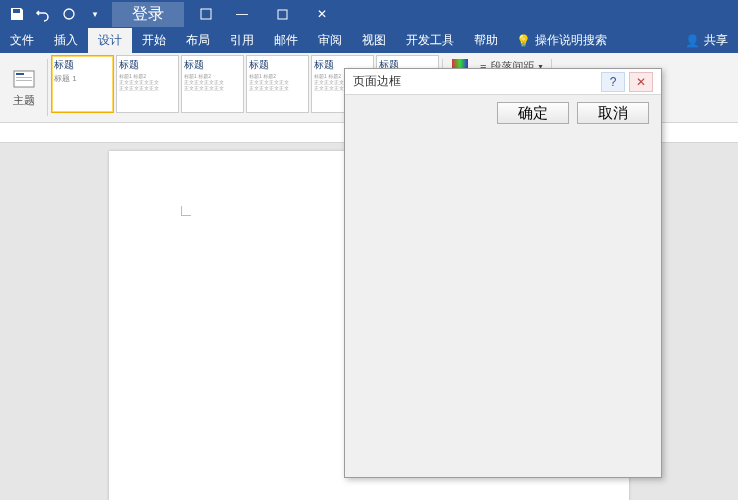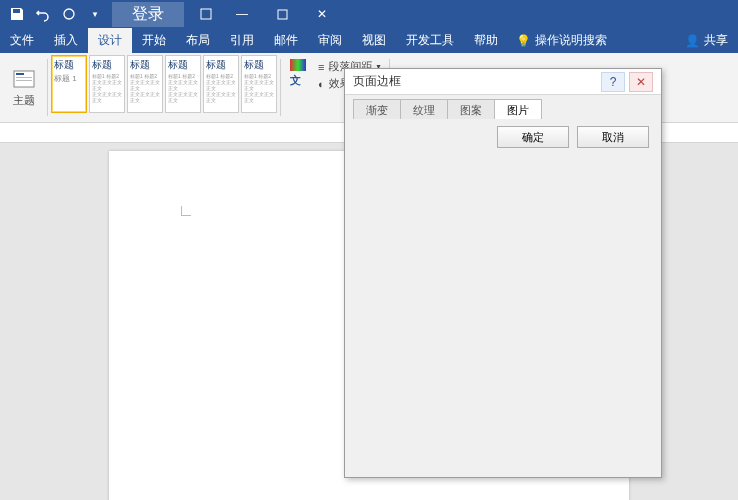--- a/index.html
+++ b/index.html
@@ -21,21 +21,21 @@
 .tabs .tab.active { background: #f3f3f3; color: #2b579a; }
 .tabs .tellme { display: flex; align-items: center; padding: 0 8px; gap: 4px; opacity: 0.95; }
 .tabs .spacer { flex: 1; }
 .tabs .share { padding: 0 10px; display: flex; align-items: center; gap: 4px; }
 
 
 .ribbon { height: 70px; background: #f3f3f3; border-bottom: 1px solid #d4d4d4; display: flex; padding: 2px 4px; overflow: hidden; }
 .ribbon .bigbtn { width: 40px; display: flex; flex-direction: column; align-items: center; justify-content: center; font-size: 11px; color: #444; gap: 2px; text-align: right; }
 .ribbon .sep { width: 1px; background: #d0d0d0; margin: 4px 3px; }
 .ribbon .gallery { display: flex; gap: 2px; }
-.ribbon .galitem { width: 36px; height: 58px; background: #fff; border: 1px solid #ccc; display: flex; flex-direction: column; font-size: 9px; color: #555; padding: 2px; overflow: hidden; }
+.ribbon .galitem { width: 63px; height: 58px; background: #fff; border: 1px solid #ccc; display: flex; flex-direction: column; font-size: 9px; color: #555; padding: 2px; overflow: hidden; }
 .ribbon .galitem.first { border: 1px solid #f0b000; box-shadow: inset 0 0 0 1px #ffd860; }
 .ribbon .galitem .gtitle { font-size: 10px; color: #1a3e6e; margin-bottom: 1px; }
 .ribbon .galitem .glines { font-size: 5px; line-height: 6px; color: #999; overflow: hidden; }
 .ribbon .rgroup { display: flex; flex-direction: column; gap: 2px; font-size: 11px; color: #444; padding: 4px 6px; }
 .ribbon .rgroup .ritem { display: flex; align-items: center; gap: 4px; }
 
 
 .fmtline { height: 20px; background: #fff; border-bottom: 1px solid #d4d4d4; display: flex; align-items: center; justify-content: center; font-size: 11px; color: #666; }
 
 
@@ -61,21 +61,21 @@
 .dcontent .pathbox { width: 210px; height: 18px; border: 1px solid #888; margin-bottom: 8px; }
 .dcontent .selectbtn { position: absolute; left: 160px; top: 198px; width: 78px; height: 20px; border: 1px solid #7aa7d8; background: linear-gradient(#f4f9ff,#dbeafd); font-size: 11px; display: flex; align-items: center; justify-content: center; }
 .dcontent .cursor { position: absolute; left: 198px; top: 213px; font-size: 14px; color: #000; pointer-events: none; }
 .dcontent .chk { display: flex; align-items: center; gap: 5px; margin-top: 32px; color: #888; }
 .dcontent .chk input { width: 12px; height: 12px; }
 .dcontent .samplelbl { position: absolute; right: 14px; top: 238px; }
 .dcontent .samplebox { position: absolute; right: 14px; top: 255px; width: 50px; height: 44px; border: 1px solid #888; }
 .dcontent .chk2 { position: absolute; left: 10px; top: 302px; display: flex; align-items: center; gap: 5px; color: #888; }
 
 .dbuttons { height: 36px; display: flex; justify-content: flex-end; align-items: center; gap: 8px; padding: 0 12px; }
-.dbuttons .btn { width: 72px; height: 22px; border: 1px solid #adadad; background: linear-gradient(#fdfdfd,#e8e8e8); font-size: 11px; display: flex; align-items: center; justify-content: center; }
+.dbuttons .btn { width: 72px; height: 22px; border: 1px solid #adadad; background: linear-gradient(#fdfdfd,#e8e8e8); font-size: 15px; display: flex; align-items: center; justify-content: center; }
 
 .iconsvg { width: 16px; height: 16px; }
 </style>
 </head>
 <body>
 
 <div class="titlebar">
   <div class="qat">
     <div class="qbtn">
         <svg class="iconsvg" viewBox="0 0 16 16">
@@ -218,23 +218,17 @@
   </div>
 </div>
 
 <div class="dialog">
   <div class="dlgtitle">
     <span>页面边框</span>
     <div class="dspacer"></div>
     <div class="dbtn help">?</div>
     <div class="dbtn close">✕</div>
   </div>
-  <div class="dtabs">
-    <div class="dtab">渐变</div>
-    <div class="dtab">纹理</div>
-    <div class="dtab">图案</div>
-    <div class="dtab active">图片</div>
-  </div>
   <div class="dbuttons">
     <div class="btn">确定</div>
     <div class="btn">取消</div>
   </div>
 </div>
 
 </body></html>

